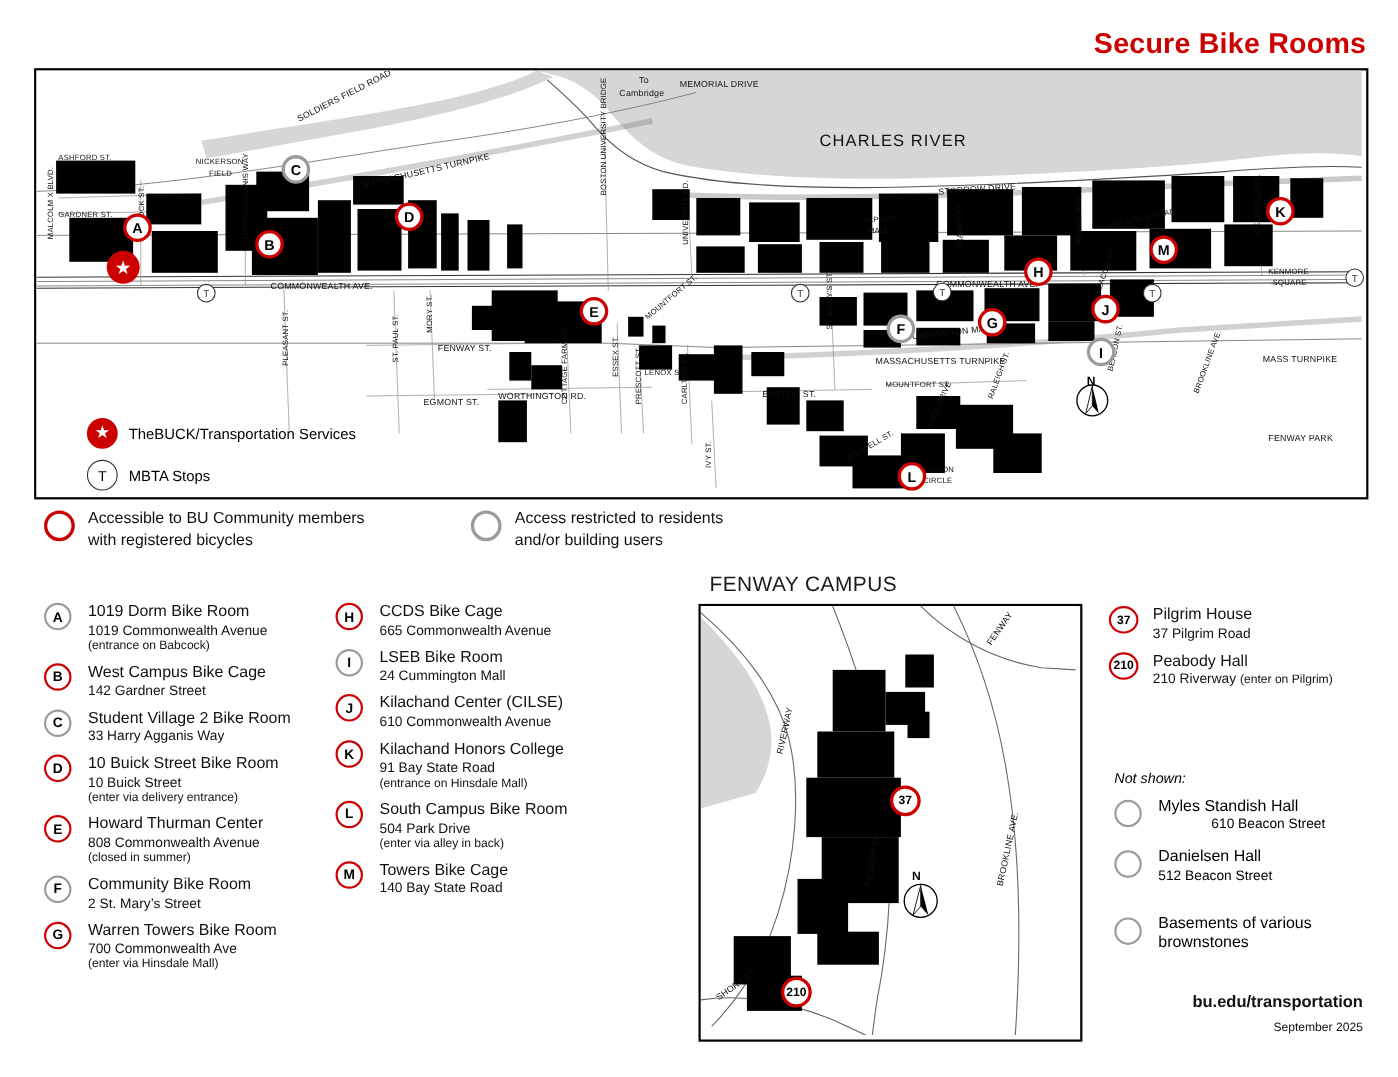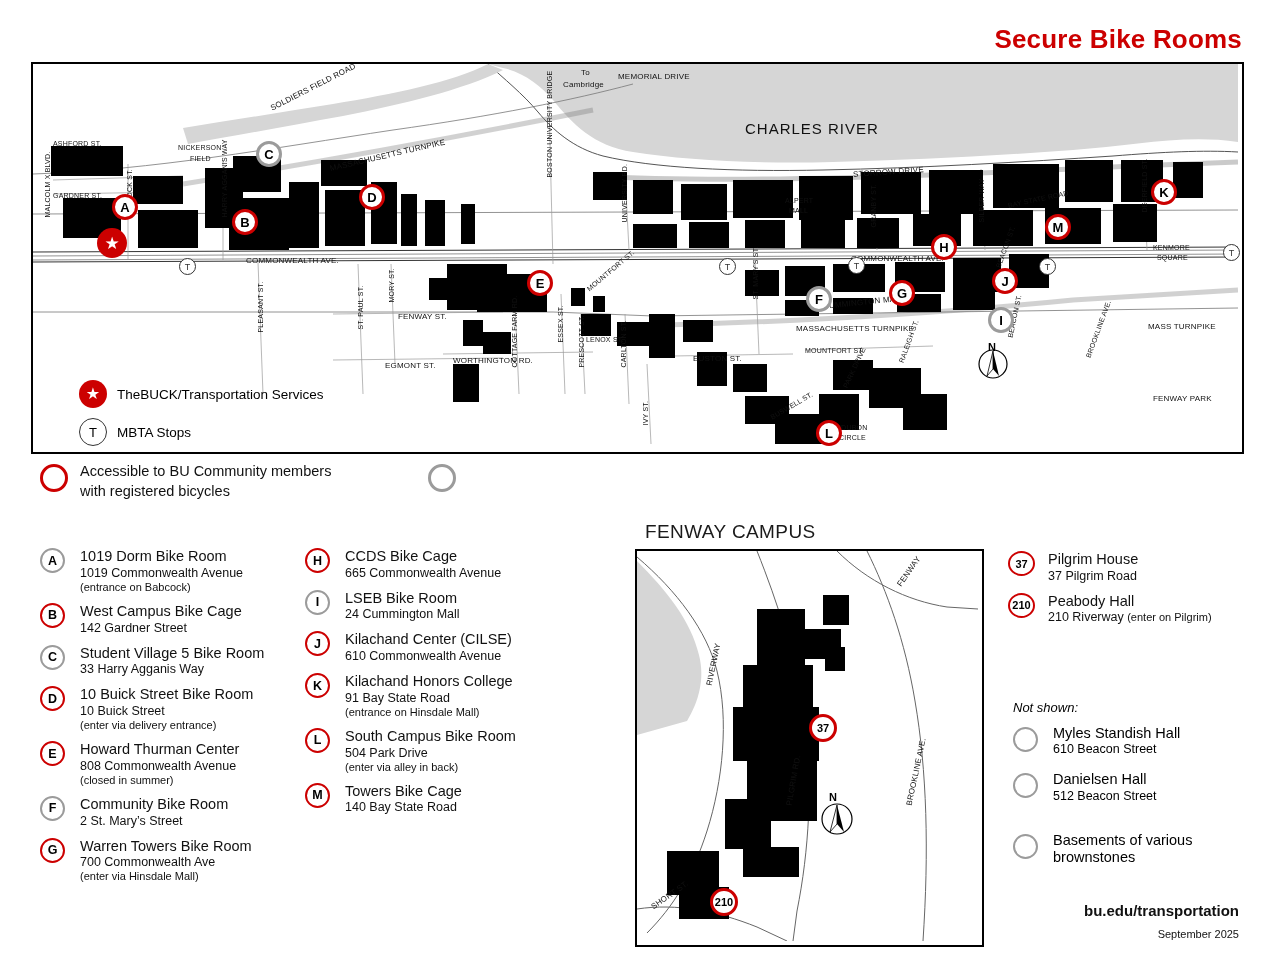--- a/index.html
+++ b/index.html
@@ -481,38 +481,42 @@
   <div class="access-key">
     <div class="key-item" style="left:0; top:0;">
       <div class="key-circle red"></div>
       <div class="key-text">
         <div>Accessible to BU Community members</div>
         <div>with registered bicycles</div>
       </div>
     </div>
     <div class="key-item" style="left:388px; top:0;">
       <div class="key-circle gray"></div>
+      <div class="key-text">
+        <div>Access restricted to residents</div>
+        <div>and/or building users</div>
+      </div>
     </div>
   </div>
 
   <div class="list-col" id="col1" style="left:40px; top:548px; width:260px;">
       <div class="entry">
         <div class="bullet gray">A</div>
         <div class="name">1019 Dorm Bike Room</div>
         <div class="addr">1019 Commonwealth Avenue</div>
         <div class="note">(entrance on Babcock)</div>
       </div>
       <div class="entry">
         <div class="bullet red">B</div>
         <div class="name">West Campus Bike Cage</div>
         <div class="addr">142 Gardner Street</div>
       </div>
       <div class="entry">
         <div class="bullet gray">C</div>
-        <div class="name">Student Village 5 Bike Room</div>
+        <div class="name">Student Village 2 Bike Room</div>
         <div class="addr">33 Harry Agganis Way</div>
       </div>
       <div class="entry">
         <div class="bullet red">D</div>
         <div class="name">10 Buick Street Bike Room</div>
         <div class="addr">10 Buick Street</div>
         <div class="note">(enter via delivery entrance)</div>
       </div>
       <div class="entry">
         <div class="bullet red">E</div>
@@ -623,21 +627,21 @@
         <div class="badge red" style="left: 73px; top: 337px; width: 28px; height: 28px; font-size: 11px;">210</div>
       </div>
   </div>
 
   <div class="notshown">
     <div class="head">Not shown:</div>
     <div id="notshown-list">
         <div style="position: relative; padding-left: 40px; margin-bottom: 14px;">
           <div class="key-circle gray" style="position: absolute; left: 0px; top: 0px; width: 25px; height: 25px; border-width: 2.5px;"></div>
           <div style="font-size: 14.5px; line-height: 1.2;">Myles Standish Hall</div>
-          <div style="font-size: 12.5px; line-height: 1.2;">610 Beacon Street</div>
+          <div style="font-size: 12.5px; line-height: 1.2; text-align: center;">610 Beacon Street</div>
         </div>
         <div style="position: relative; padding-left: 40px; margin-bottom: 14px;">
           <div class="key-circle gray" style="position: absolute; left: 0px; top: 0px; width: 25px; height: 25px; border-width: 2.5px;"></div>
           <div style="font-size: 14.5px; line-height: 1.2;">Danielsen Hall</div>
           <div style="font-size: 12.5px; line-height: 1.2;">512 Beacon Street</div>
         </div>
         <div style="position: relative; padding-left: 40px; margin-bottom: 14px;">
           <div class="key-circle gray" style="position: absolute; left: 0px; top: 0px; width: 25px; height: 25px; border-width: 2.5px;"></div>
           <div style="font-size: 14.5px; line-height: 1.2; margin-top: 28px;">Basements of various</div>
           <div style="font-size: 14.5px; line-height: 1.2;">brownstones</div>

